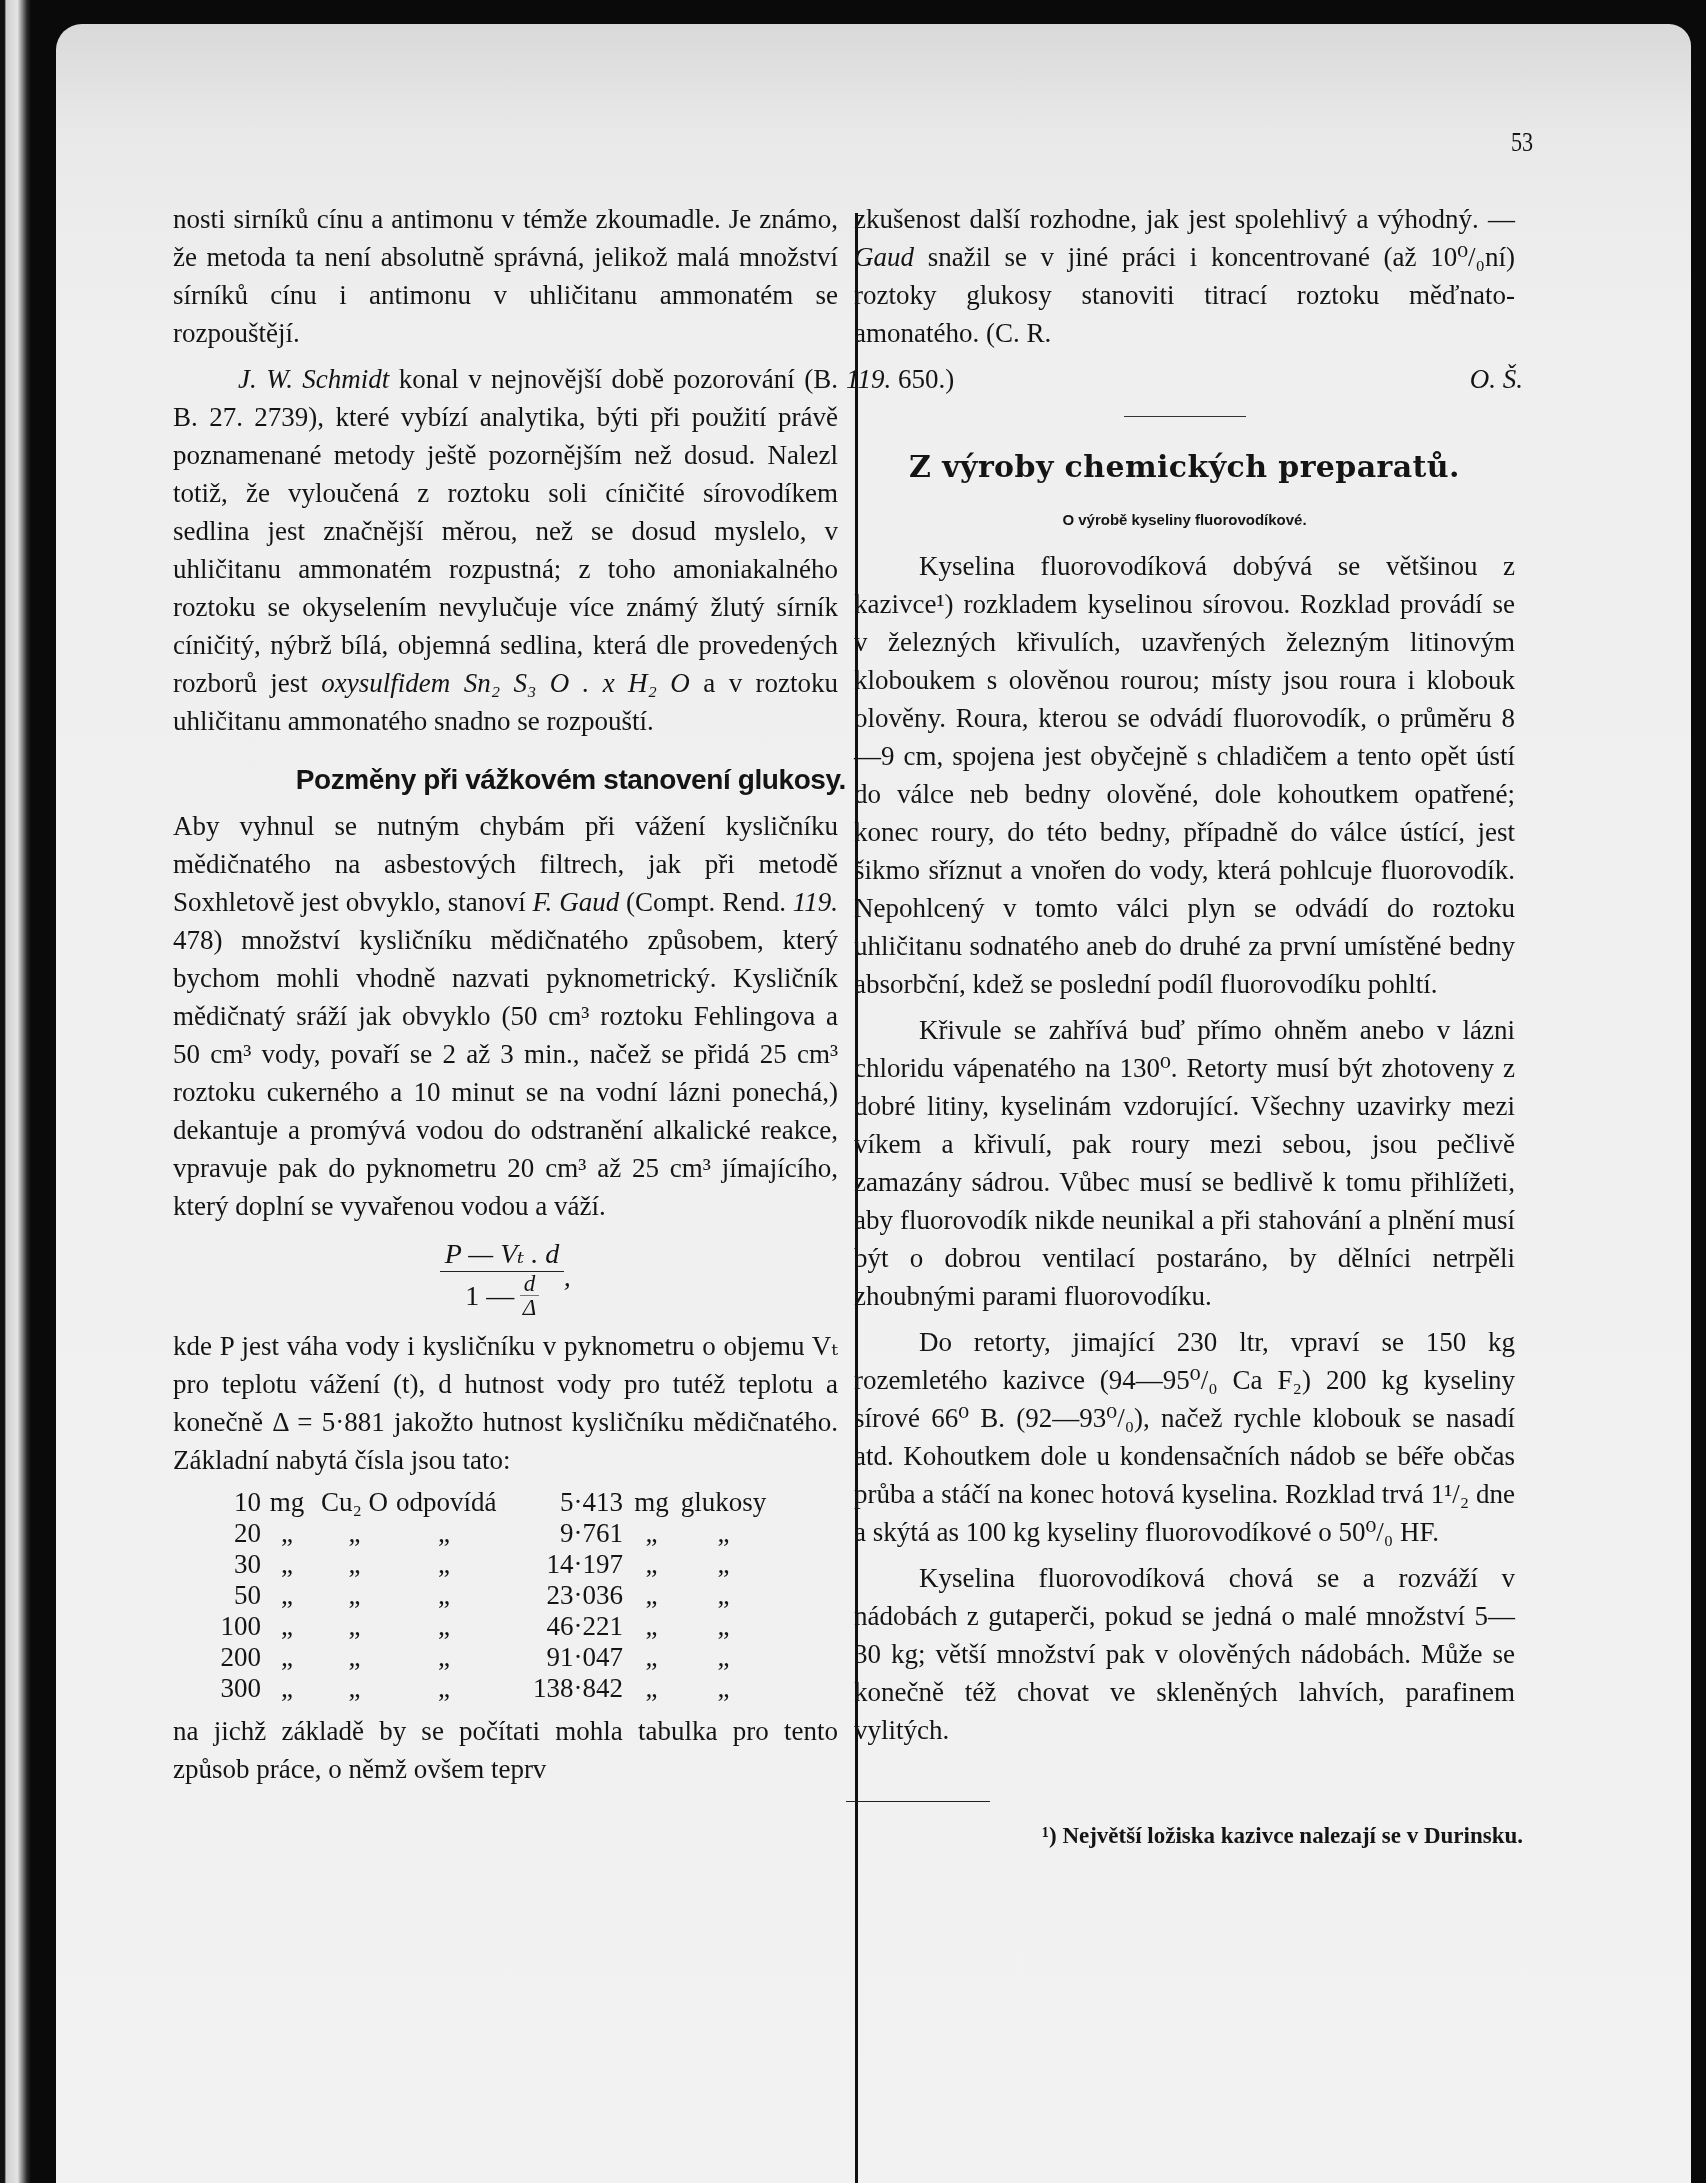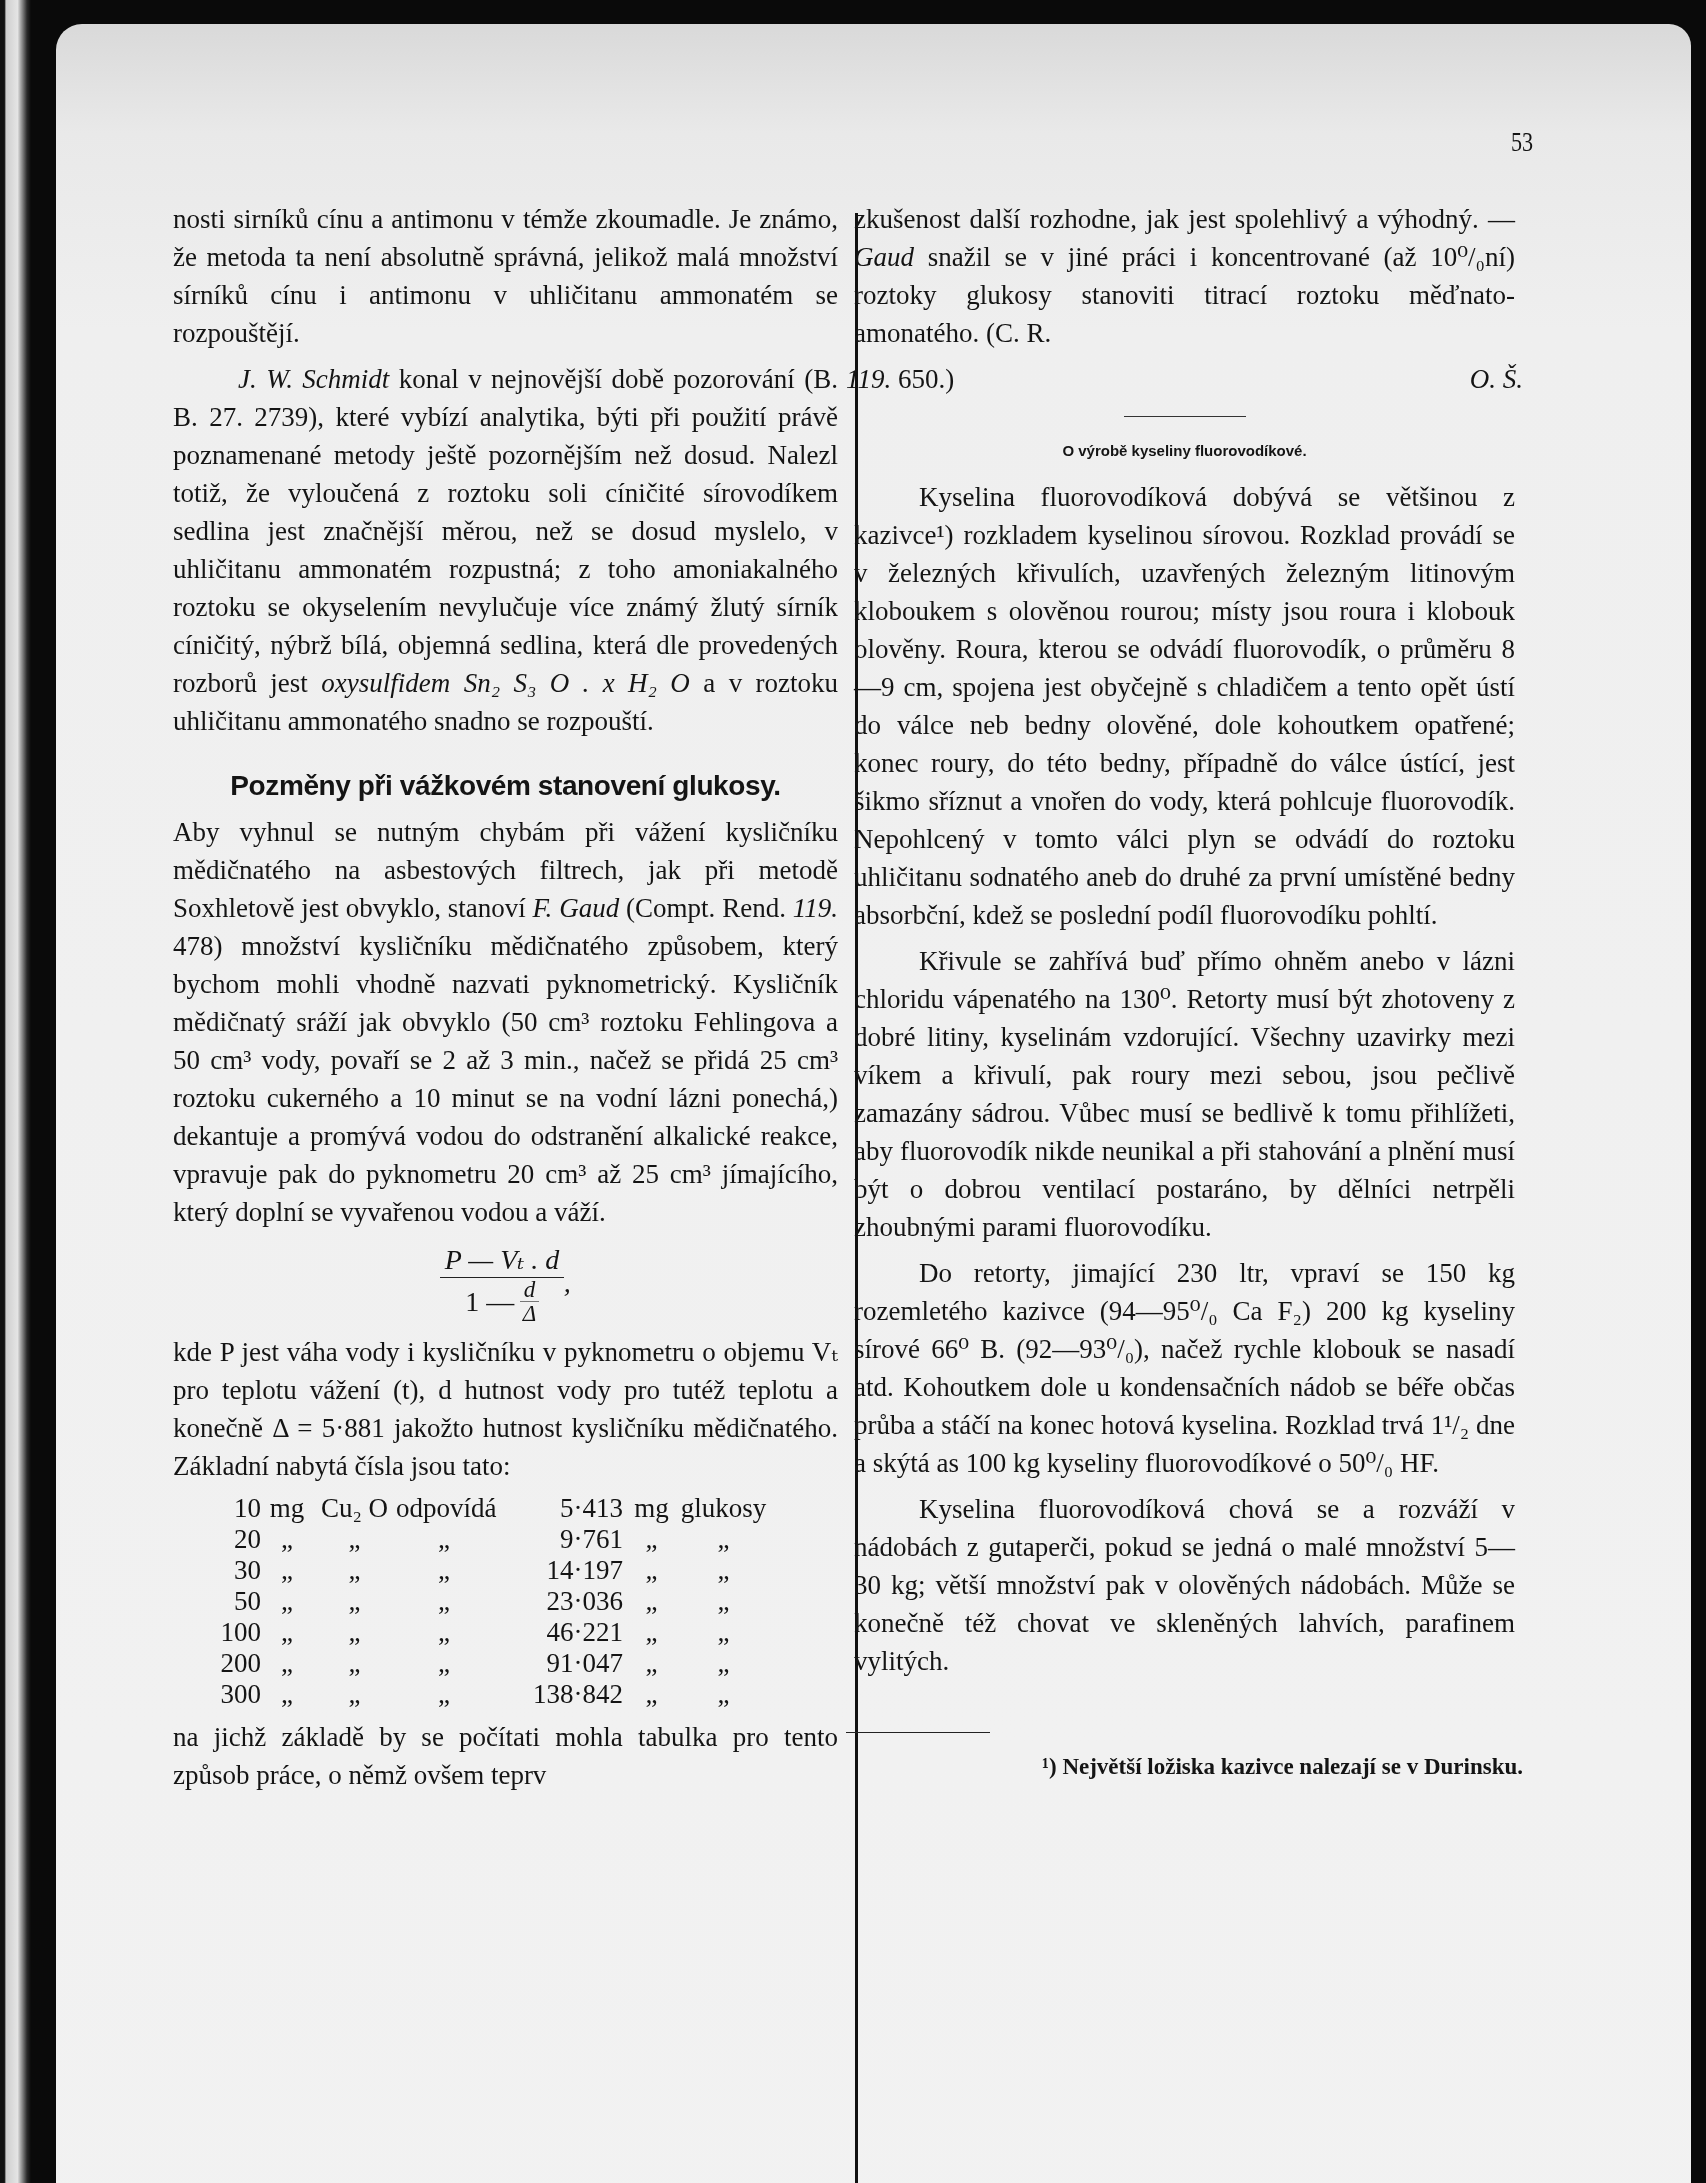--- a/index.html
+++ b/index.html
@@ -32,21 +32,21 @@
   .col-right { left: 846px; width: 677px; top: 192px; }
   .divider {
     position: absolute; left: 855px; top: 213px; width: 2.6px; height: 1978px;
     background: #111;
   }
   .p { margin: 8px; }
   .indent { text-indent: 65px; }
   .it { font-style: italic; }
   .section-head {
     font-family: "Liberation Sans", "DejaVu Sans", sans-serif;
-    font-weight: bold; font-size: 28px; text-align: center; margin-top: 27px;
+    font-weight: bold; font-size: 28px; text-align: right; margin-top: 21px;
     letter-spacing: -0.4px;
   }
   .main-head {
     font-family: "DejaVu Serif", serif; font-weight: bold;
     font-size: 30px; text-align: center; margin-top: 31px; letter-spacing: 0.4px;
   }
   .sub-head {
     font-family: "Liberation Sans", "DejaVu Sans", sans-serif; font-weight: bold;
     font-size: 15px; text-align: center; margin-top: 15px; margin-bottom: 7px;
   }
@@ -175,20 +175,21 @@
 </div>
 
 <div class="col col-right">
   <p class="p"><span>zkušenost další rozhodne, jak jest spolehlivý a výhodný. — </span><span class="it">Gaud</span><span> snažil se v jiné práci i koncentrované (až 10⁰/₀ní) roztoky glukosy stanoviti titrací roztoku měďnato-amonatého. (C. R.</span></p>
   <div class="sig-row">
     <span><span class="it">119.</span><span> 650.)</span></span>
     <span class="it">O. Š.</span>
   </div>
   <div class="short-rule"></div>
 
+  <div class="main-head">Z výroby chemických preparatů.</div>
   <div class="sub-head">O výrobě kyseliny fluorovodíkové.</div>
 
   <p class="p indent">Kyselina fluorovodíková dobývá se většinou z kazivce¹) rozkladem kyselinou sírovou. Rozklad provádí se v železných křivulích, uzavřených železným litinovým kloboukem s olověnou rourou; místy jsou roura i klobouk olověny. Roura, kterou se odvádí fluorovodík, o průměru 8—9 cm, spojena jest obyčejně s chladičem a tento opět ústí do válce neb bedny olověné, dole kohoutkem opatřené; konec roury, do této bedny, případně do válce ústící, jest šikmo sříznut a vnořen do vody, která pohlcuje fluorovodík. Nepohlcený v tomto válci plyn se odvádí do roztoku uhličitanu sodnatého aneb do druhé za první umístěné bedny absorbční, kdež se poslední podíl fluorovodíku pohltí.</p>
   <p class="p indent">Křivule se zahřívá buď přímo ohněm anebo v lázni chloridu vápenatého na 130⁰. Retorty musí být zhotoveny z dobré litiny, kyselinám vzdorující. Všechny uzavirky mezi víkem a křivulí, pak roury mezi sebou, jsou pečlivě zamazány sádrou. Vůbec musí se bedlivě k tomu přihlížeti, aby fluorovodík nikde neunikal a při stahování a plnění musí být o dobrou ventilací postaráno, by dělníci netrpěli zhoubnými parami fluorovodíku.</p>
   <p class="p indent">Do retorty, jimající 230 ltr, vpraví se 150 kg rozemletého kazivce (94—95⁰/₀ Ca F₂) 200 kg kyseliny sírové 66⁰ B. (92—93⁰/₀), načež rychle klobouk se nasadí atd. Kohoutkem dole u kondensačních nádob se béře občas průba a stáčí na konec hotová kyselina. Rozklad trvá 1¹/₂ dne a skýtá as 100 kg kyseliny fluorovodíkové o 50⁰/₀ HF.</p>
   <p class="p indent">Kyselina fluorovodíková chová se a rozváží v nádobách z gutaperči, pokud se jedná o malé množství 5—30 kg; větší množství pak v olověných nádobách. Může se konečně též chovat ve skleněných lahvích, parafinem vylitých.</p>
 
   <div class="footnote-rule"></div>
   <div class="footnote">¹) Největší ložiska kazivce nalezají se v Durinsku.</div>
 </div>

